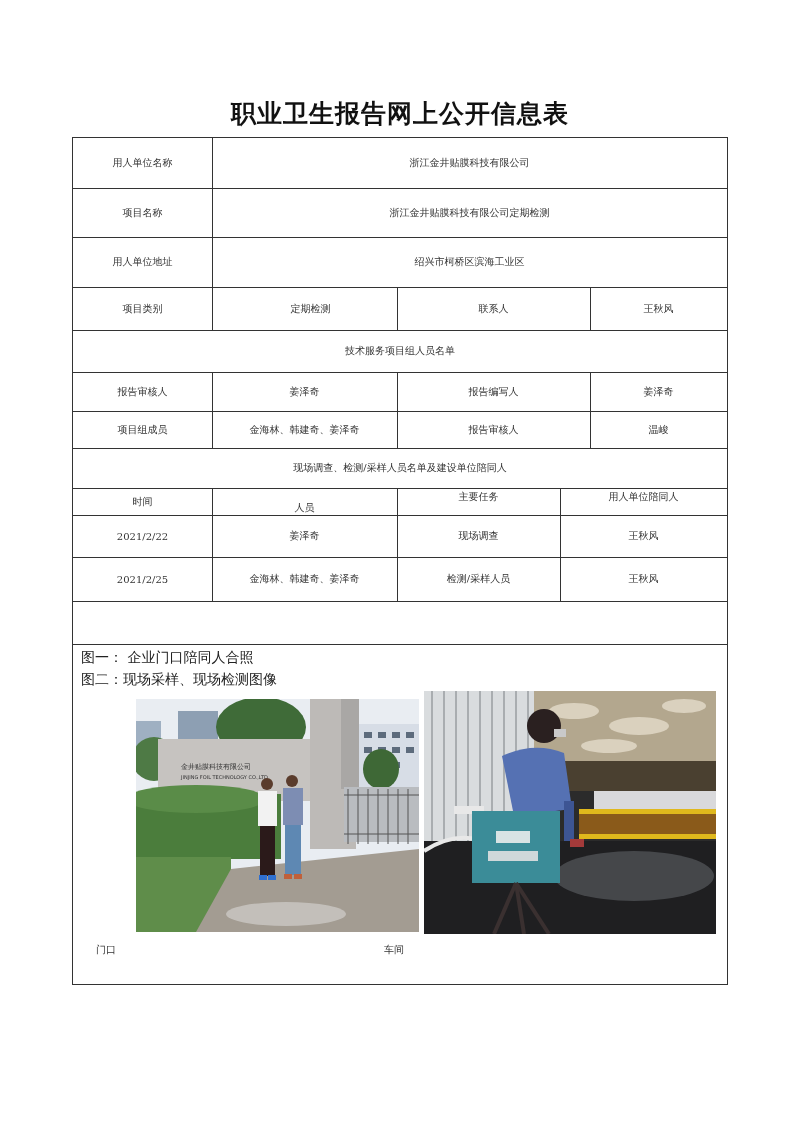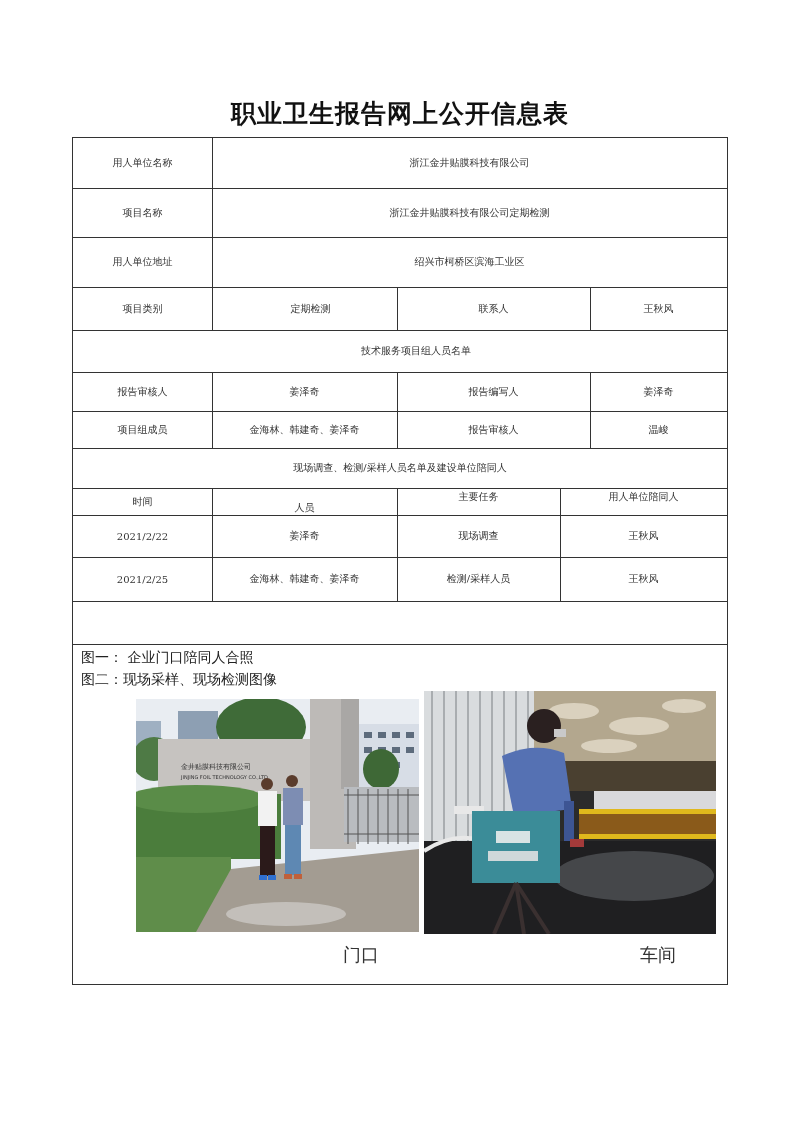--- a/index.html
+++ b/index.html
@@ -10,21 +10,21 @@
   .tbl { position: absolute; left: 72px; top: 137px; width: 656px; height: 848px;
          border: 1.5px solid #333; box-sizing: border-box; }
   .hline { position: absolute; left: 0; right: 0; height: 0; border-top: 1px solid #333; }
   .vline { position: absolute; width: 0; border-left: 1px solid #333; }
   .cell { position: absolute; display: flex; align-items: center; justify-content: center;
           font-size: 10px; color: #333; text-align: left; }
   .cell.top { align-items: flex-start; padding-top: 2px; box-sizing: border-box; }
   .cell.low { align-items: flex-end; padding-bottom: 3px; box-sizing: border-box; }
   .caption-line { position: absolute; left: 8px; font-size: 14px; color: #222; }
   .photo { position: absolute; overflow: hidden; padding-left: 40px; }
-  .photo-label { position: absolute; font-size: 18px; color: #333; text-align: right; }
+  .photo-label { position: absolute; font-size: 10px; color: #333; text-align: left; }
 </style>
 </head>
 <body>
 
 <div class="title">职业卫生报告网上公开信息表</div>
 
 <div class="tbl">
 
   <div class="hline" style="top:50px"></div>
   <div class="hline" style="top:99px"></div>
@@ -57,21 +57,21 @@
   <div class="cell" style="left:139px; top:50px; width:515px; height:49px">浙江金井贴膜科技有限公司定期检测</div>
 
   <div class="cell" style="left:0; top:99px; width:139px; height:50px">用人单位地址</div>
   <div class="cell" style="left:0; top:149px; width:139px; height:43px">项目类别</div>
 
   <div class="cell" style="left:139px; top:99px; width:515px; height:50px">绍兴市柯桥区滨海工业区</div>
   <div class="cell" style="left:145px; top:149px; width:185px; height:43px">定期检测</div>
   <div class="cell" style="left:324px; top:149px; width:193px; height:43px">联系人</div>
   <div class="cell" style="left:517px; top:149px; width:137px; height:43px">王秋风</div>
 
-  <div class="cell" style="left:16px; top:192px; width:654px; height:42px">技术服务项目组人员名单</div>
+  <div class="cell" style="left:0; top:192px; width:654px; height:42px">技术服务项目组人员名单</div>
 
   <div class="cell" style="left:0; top:234px; width:139px; height:39px">报告审核人</div>
   <div class="cell" style="left:139px; top:234px; width:185px; height:39px">姜泽奇</div>
   <div class="cell" style="left:324px; top:234px; width:193px; height:39px">报告编写人</div>
   <div class="cell" style="left:517px; top:234px; width:137px; height:39px">姜泽奇</div>
 
   <div class="cell" style="left:0; top:273px; width:139px; height:37px">项目组成员</div>
   <div class="cell" style="left:139px; top:273px; width:185px; height:37px">金海林、韩建奇、姜泽奇</div>
   <div class="cell" style="left:324px; top:273px; width:193px; height:37px">报告审核人</div>
   <div class="cell" style="left:517px; top:273px; width:137px; height:37px">温峻</div>

